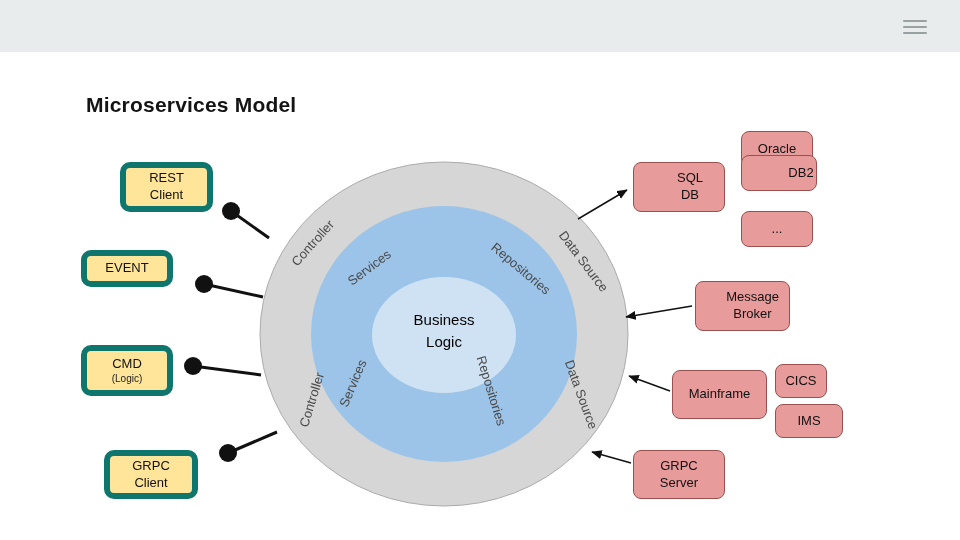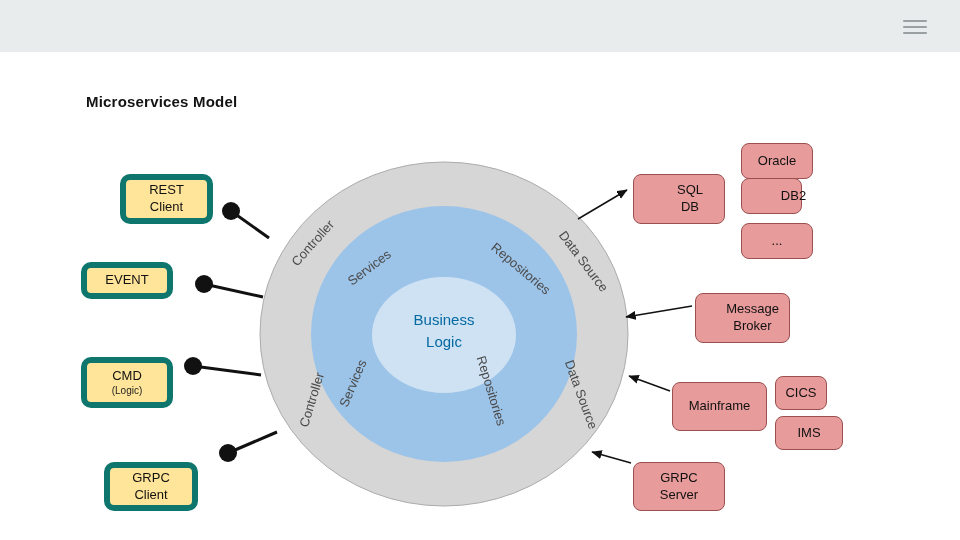--- a/index.html
+++ b/index.html
@@ -7,34 +7,34 @@
     position:relative; width:960px; height:540px; overflow:hidden;
     background:#ffffff; font-family:"Liberation Sans", sans-serif;
   }
   .header {
     position:absolute; left:0; top:0; width:960px; height:52px;
     background:#e9ecec;
   }
   .hamburger { position:absolute; right:33px; top:20px; width:24px; height:14px; cursor:pointer; }
   .hamburger span { display:block; height:2px; background:#98a0a2; margin-bottom:4px; border-radius:1px; }
   .title {
-    position:absolute; left:86px; top:93px; font-size:15px; font-weight:bold;
+    position:absolute; left:86px; top:93px; font-size:21px; font-weight:bold;
     color:#141414; letter-spacing:.2px;
   }
   .node {
     position:absolute; display:flex; align-items:center; justify-content:center;
     flex-direction:column; text-align:center; font-size:13px; color:#111;
-    white-space:pre-line; line-height:1.3; box-sizing:border-box;margin-top:12px;
+    white-space:pre-line; line-height:1.3; box-sizing:border-box;
   }
   .client { background:#FFE599; border:6px solid #0f766e; border-radius:10px; }
   .target { background:#E89B9B; border:1px solid #9B5050; border-radius:8px; }
   .sub { font-size:10px; color:#222; }
   .center-label {
     position:absolute; left:374px; top:309px; width:140px; text-align:center;
-    font-size:15px; color:#0369a1; white-space:pre-line; line-height:1.45;
+    font-size:15px; color:#000000; white-space:pre-line; line-height:1.45;
   }
   svg.diagram { position:absolute; left:0; top:0; }
   .ring-label { font-size:13px; fill:#4a4a4a; }
 </style>
 </head>
 <body>
 
 <div class="stage">
 
   <div class="header">
@@ -97,21 +97,21 @@
   <div class="node client" style="left:81px; top:345px; width:92px; height:51px;">
     <span>CMD</span>
     <span class="sub">(Logic)</span>
   </div>
   <div class="node client" style="left:104px; top:450px; width:94px; height:49px;">GRPC
 Client</div>
 
   <div class="node target" style="left:633px; top:162px; width:92px; height:50px;padding-left:22px;">SQL
 DB</div>
   <div class="node target" style="left:741px; top:131px; width:72px; height:36px;">Oracle</div>
-  <div class="node target" style="left:741px; top:166px; width:61px; height:36px;padding-left:44px;">DB2</div>
+  <div class="node target" style="left:741px; top:155px; width:76px; height:36px;padding-left:44px;">DB2</div>
   <div class="node target" style="left:741px; top:211px; width:72px; height:36px;">...</div>
   <div class="node target" style="left:695px; top:281px; width:95px; height:50px;padding-left:20px;">Message
 Broker</div>
   <div class="node target" style="left:672px; top:370px; width:95px; height:49px;text-align:right;">Mainframe</div>
   <div class="node target" style="left:775px; top:364px; width:52px; height:34px;">CICS</div>
   <div class="node target" style="left:775px; top:404px; width:68px; height:34px;">IMS</div>
   <div class="node target" style="left:633px; top:450px; width:92px; height:49px;">GRPC
 Server</div>
 
 </div>

